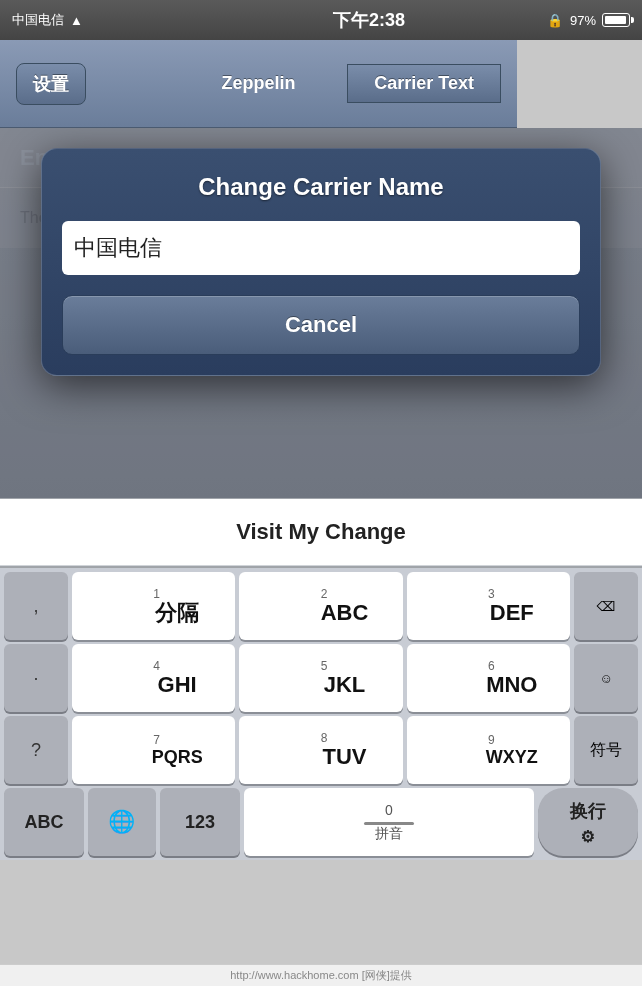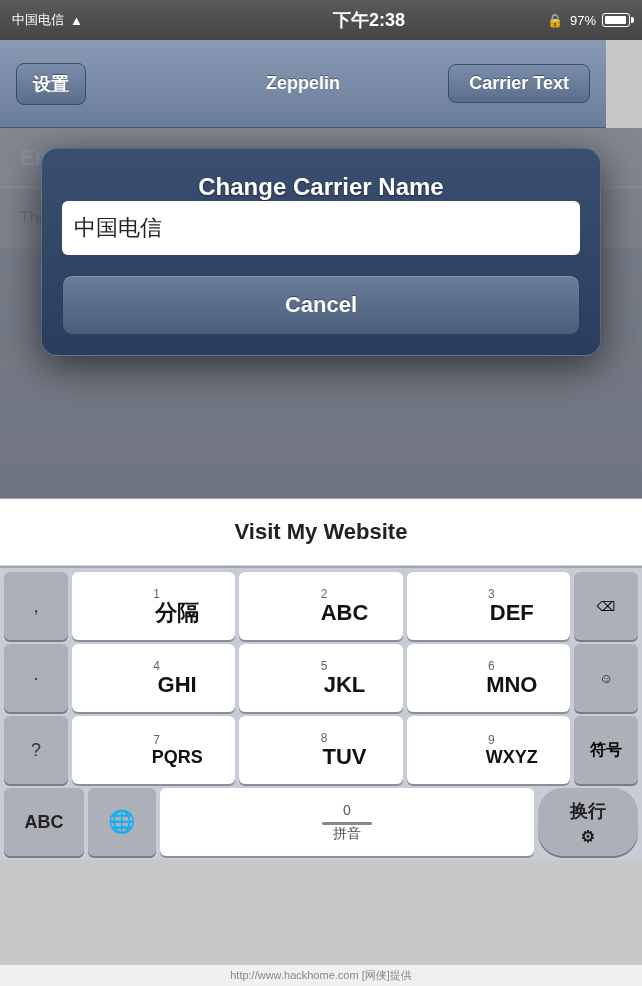--- a/index.html
+++ b/index.html
@@ -73,21 +73,21 @@
     }
     .battery-fill {
       width: 95%;
       height: 100%;
       background: white;
       border-radius: 1px;
     }
 
     
     .nav-bar {
-      width: 606px;
+      width: 517px;
       height: 88px;
       background: linear-gradient(to bottom, #8a9ab5, #6a7d9a);
       display: flex;
       align-items: center;
       justify-content: space-between;
       padding: 0 16px;
       border-bottom: 1px solid #4a5a70;
       position: relative;
     }
     .nav-back-btn {
@@ -106,25 +106,25 @@
       font-size: 18px;
       font-weight: bold;
       text-shadow: 0 -1px 0 rgba(0,0,0,0.4);
       position: absolute;
       left: 50%;
       transform: translateX(-50%);
     }
     .nav-carrier-btn {
       background: linear-gradient(to bottom, #7a8daa, #5a6d8a);
       border: 1px solid #3a4d60;
-      border-radius: 8px;
+      border-radius: 0;
       color: white;
       font-size: 18px;
       font-weight: bold;
-      padding: 8px 20px;
+      padding: 8px 26px;
       cursor: pointer;
       text-shadow: 0 -1px 0 rgba(0,0,0,0.4);
     }
     .enabled-row {
       height: 60px;
       background: rgba(255,255,255,0.15);
       display: flex;
       align-items: center;
       padding: 0 20px;
       border-bottom: 1px solid rgba(255,255,255,0.2);
@@ -156,20 +156,21 @@
       padding: 24px 20px 20px;
       box-shadow: 0 10px 40px rgba(0,0,0,0.6);
       border: 1px solid rgba(255,255,255,0.2);
     }
     .modal-title {
       text-align: center;
       color: white;
       font-size: 24px;
       font-weight: bold;
       text-shadow: 0 1px 2px rgba(0,0,0,0.5);
+      margin-bottom: 20px;
     }
     .modal-input {
       width: 100%;
       background: white;
       border: none;
       border-radius: 6px;
       padding: 14px 12px;
       font-size: 22px;
       color: #222;
       margin-bottom: 20px;
@@ -408,21 +409,21 @@
       <div class="modal-title">Change Carrier Name</div>
       <input class="modal-input" type="text" value="中国电信" style="">
       <div class="modal-buttons">
         <button class="modal-cancel-btn">Cancel</button>
       </div>
     </div>
   </div>
 </div>
 
 <div class="visit-section">
-  <button class="visit-btn">Visit My Website</button>
+  <button class="visit-btn">Visit My Change</button>
 </div>
 
 <div class="keyboard">
 
   <div class="keyboard-row">
     <button class="key key-side key-side-text">
       <span>,</span>
     </button>
     <button class="key">
       <span class="key-num">1</span>
@@ -472,30 +473,33 @@
     </button>
     <button class="key">
       <span class="key-num">8</span>
       <span class="key-letter">TUV</span>
     </button>
     <button class="key">
       <span class="key-num">9</span>
       <span class="key-letter" style="font-size:18px;">WXYZ</span>
     </button>
     <button class="key key-side key-symbol">
-      <span style="font-size:16px; font-weight:bold;">符号</span>
+      <span style="font-size:16px; font-weight:normal;">符号</span>
     </button>
   </div>
 
   <div class="keyboard-row" style="padding-bottom: 4px;">
     <button class="key key-bottom" style="flex: 0 0 80px;">
       <span>ABC</span>
     </button>
     <button class="key key-bottom" style="flex: 0 0 68px;">
       <span style="font-size:22px;">🌐</span>
+    </button>
+    <button class="key key-bottom" style="flex: 0 0 80px;">
+      <span>123</span>
     </button>
     <button class="key key-space" style="flex: 1;">
       <div class="key-space-inner">
         <span class="key-space-zero">0</span>
         <div class="key-space-bar"></div>
         <span class="key-pinyin">拼音</span>
       </div>
     </button>
     <button class="key key-bottom" style="flex: 0 0 100px; display:flex; align-items:center; justify-content:center; gap:4px;border-radius:25px;">
       <span>换行</span>

